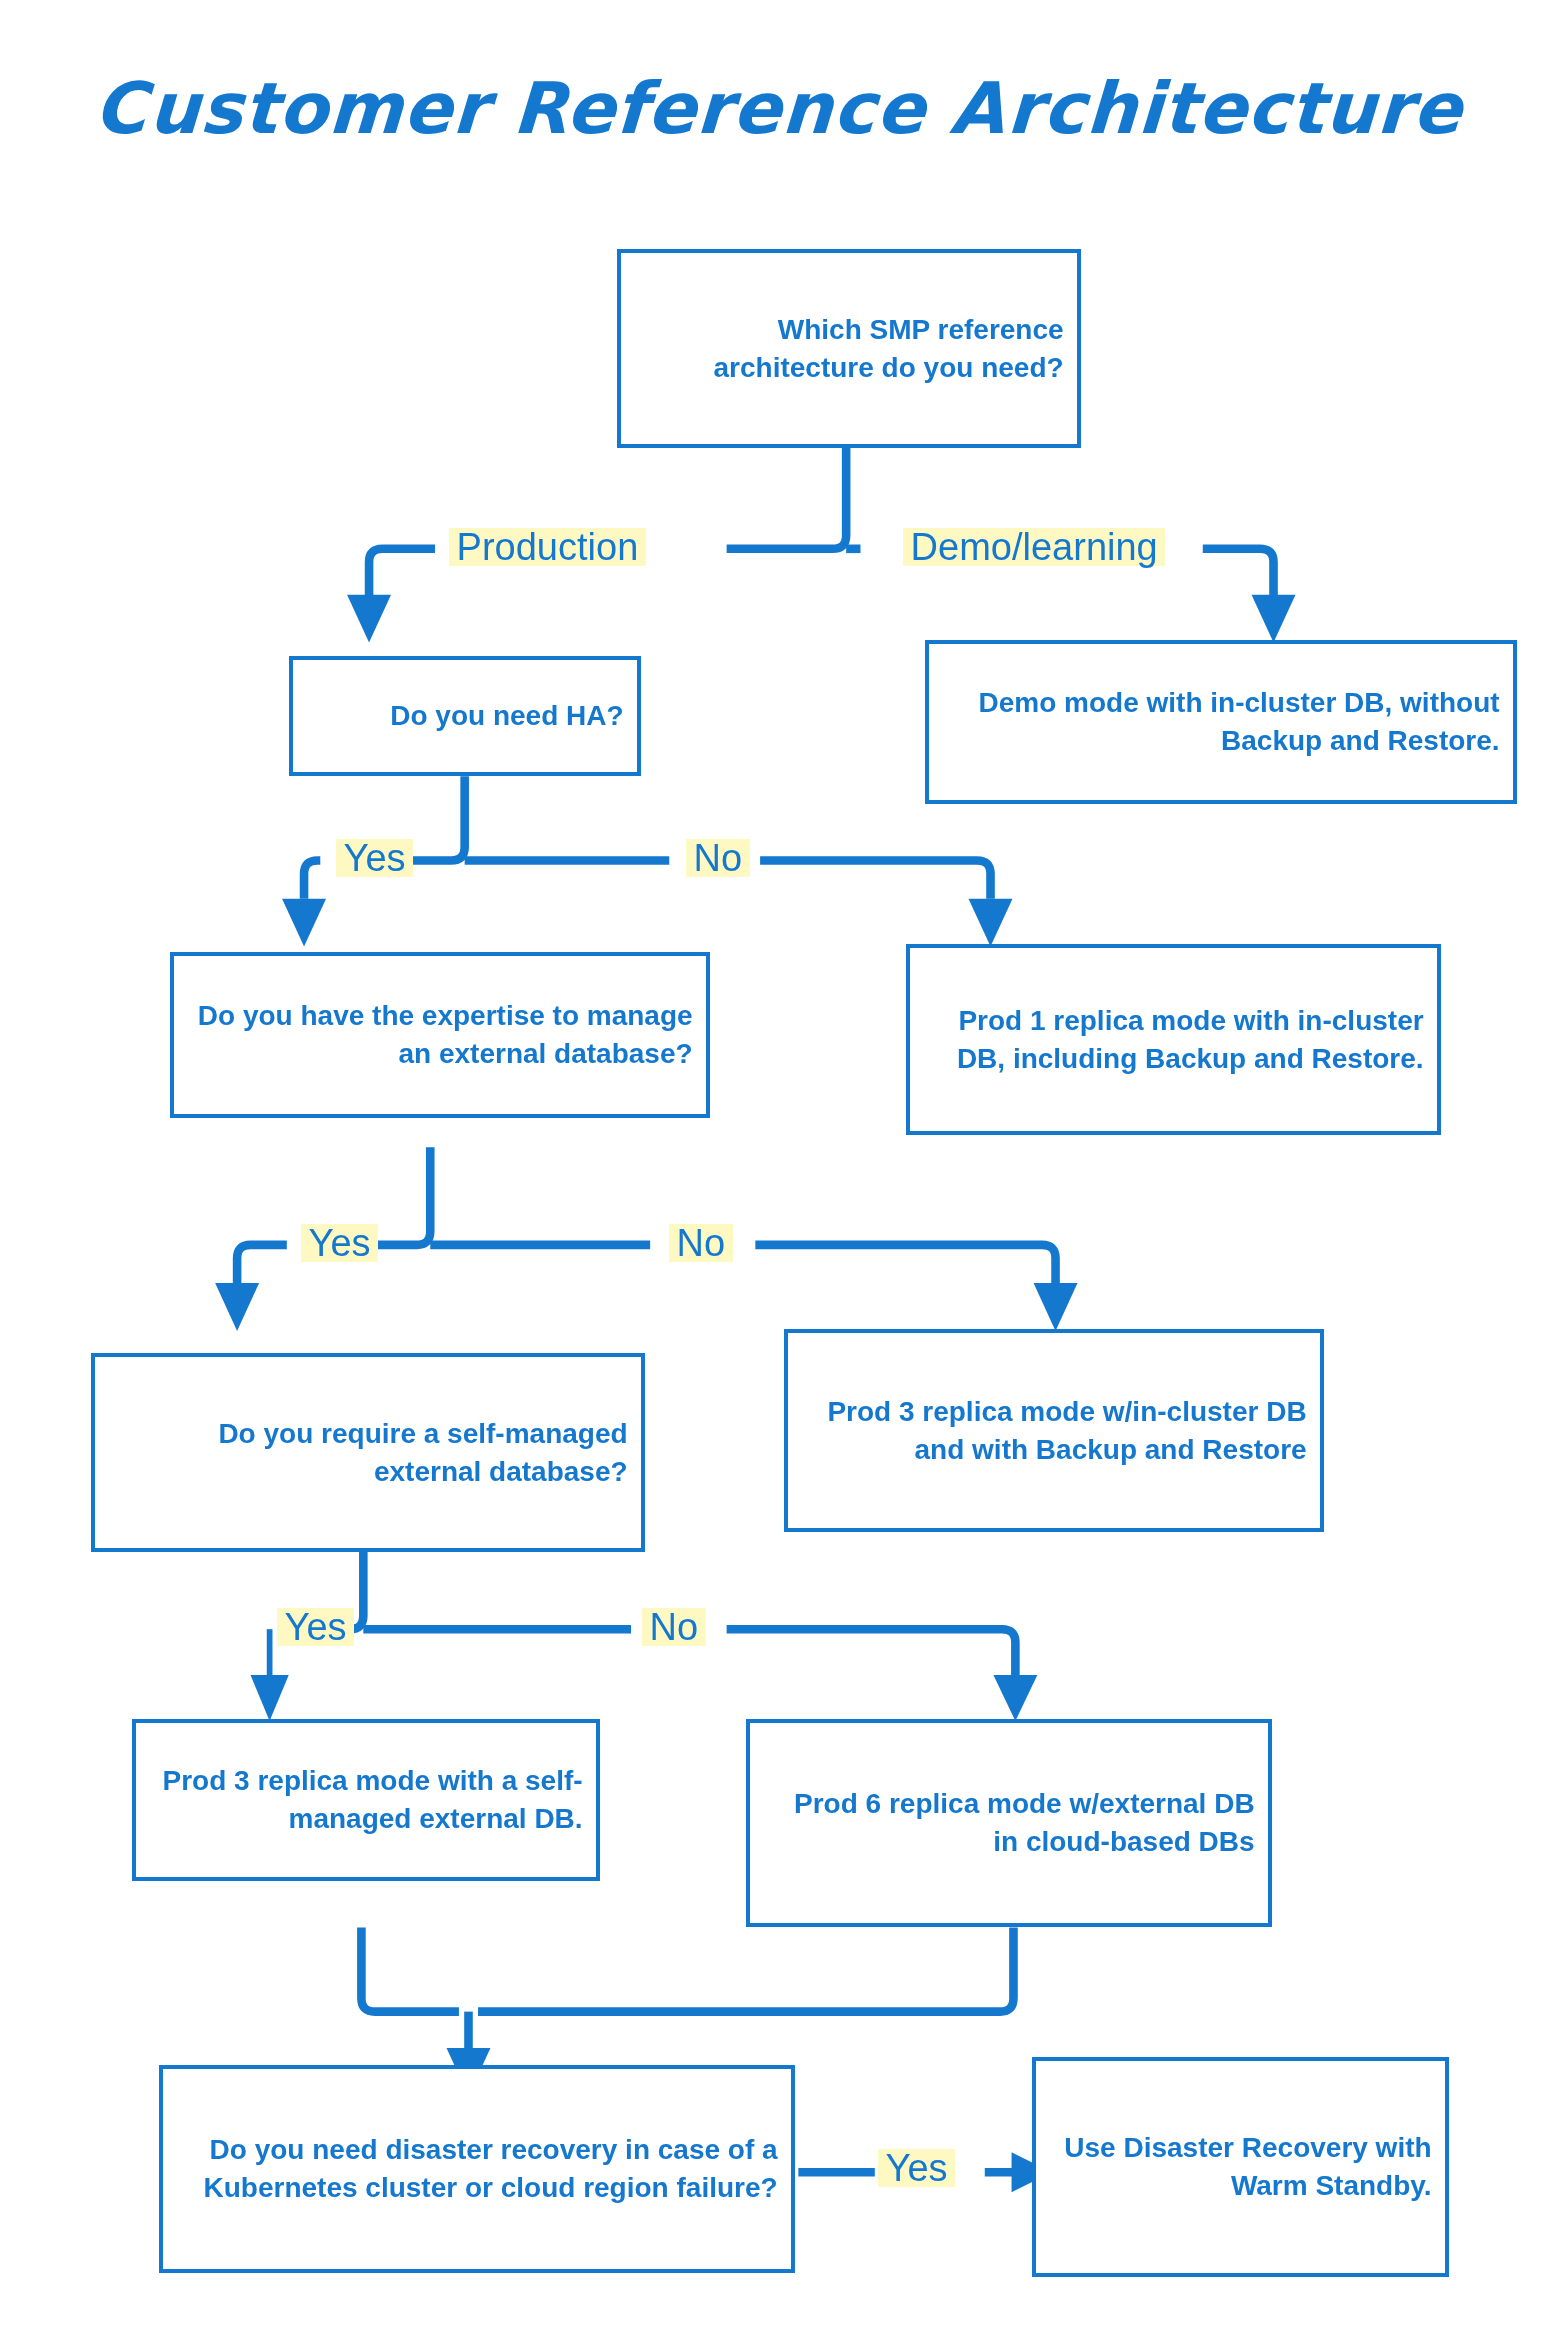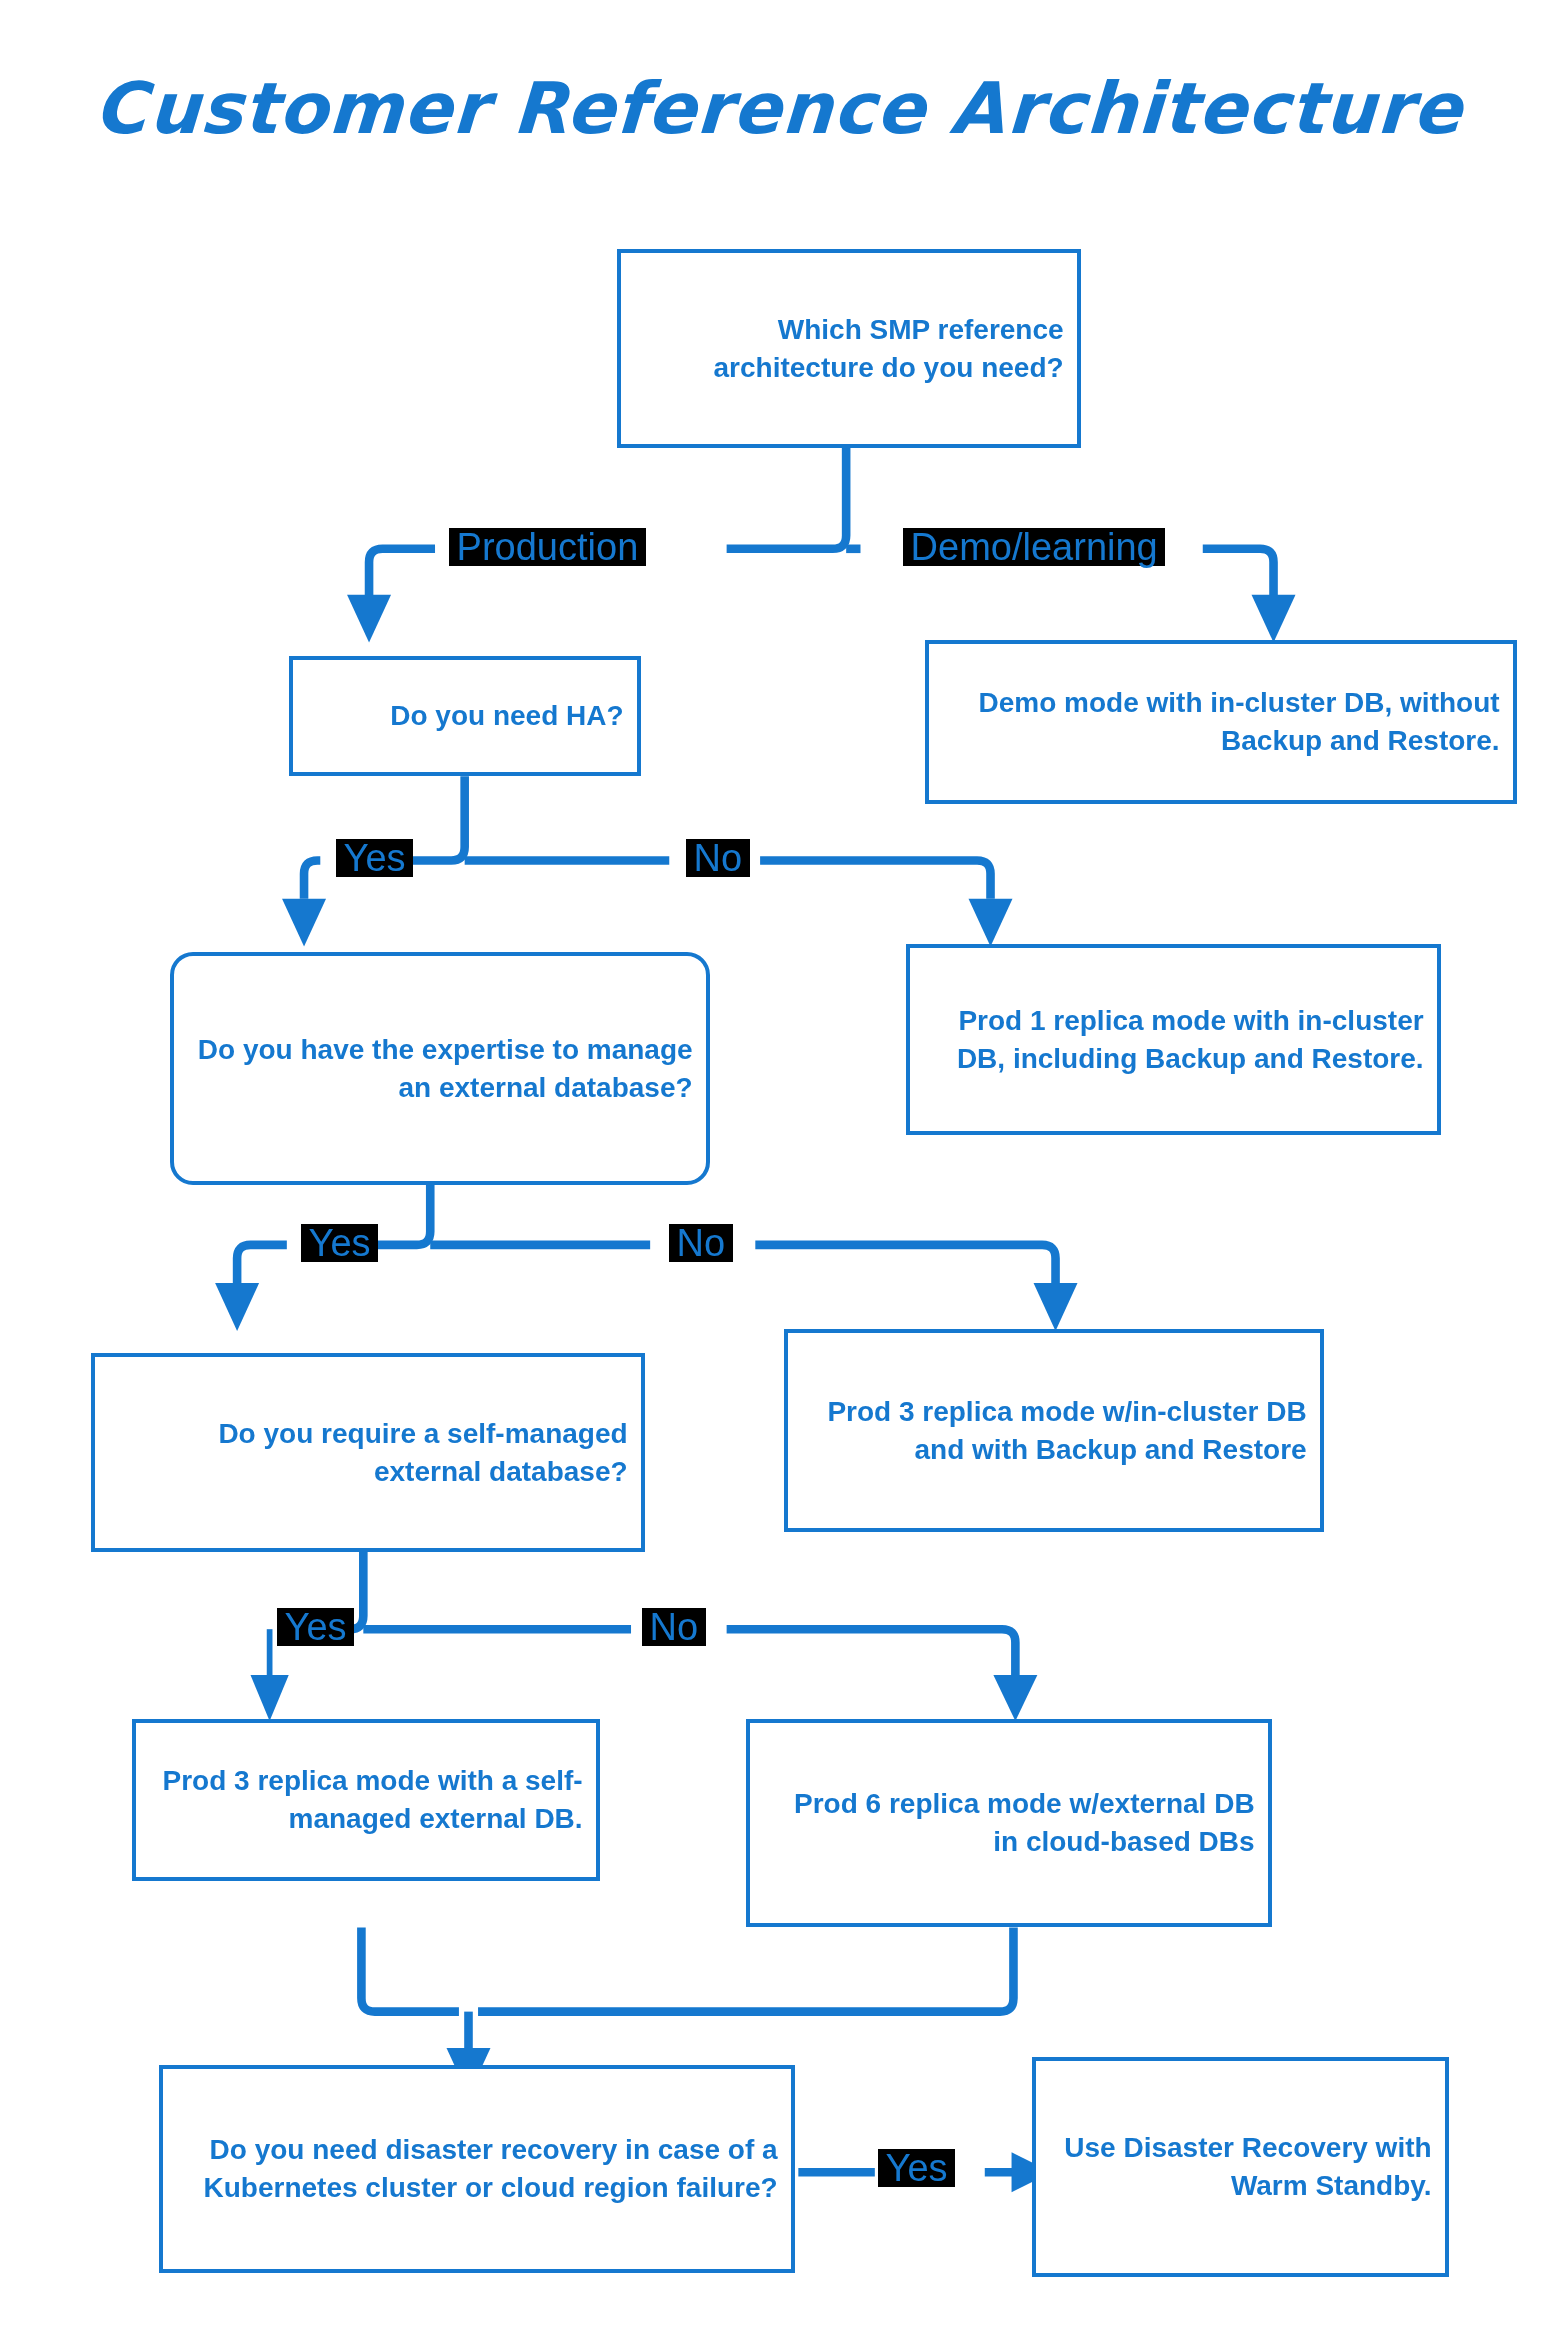--- a/index.html
+++ b/index.html
@@ -37,21 +37,21 @@
   .node span{display:block;width:100%;}
 
   
   .elabel{
     position:absolute;
     color:#1578CF;
     font-weight:normal;
     font-size:38px;
     line-height:1;
     white-space:nowrap;
-    background:#000000;
+    background:#fef9c3;
     padding:0 7.6px;
   }
 
   
   #wires{position:absolute;left:0;top:0;width:1568px;height:2330px;}
   #wires path{fill:none;stroke:#1578CF;stroke-width:9;stroke-linecap:butt;stroke-linejoin:round;}
   #wires path.thin{stroke-width:6;}
   #wires polygon{fill:#1578CF;}
 </style>
 </head>
@@ -118,21 +118,21 @@
   </div>
 
   <div class="node" style="left:289px;top:656px;width:352px;height:120px;">
     <span>Do you need HA?</span>
   </div>
 
   <div class="node" style="left:906px;top:944px;width:535px;height:191px;">
     <span>Prod 1 replica mode with in-cluster DB, including Backup and Restore.</span>
   </div>
 
-  <div class="node" style="left:170px;top:952px;width:540px;height:233px;border-radius:23px;">
+  <div class="node" style="left:170px;top:952px;width:540px;height:166px;">
     <span>Do you have the expertise to manage an external database?</span>
   </div>
 
   <div class="node" style="left:784px;top:1329px;width:540px;height:203px;">
     <span>Prod 3 replica mode w/in-cluster DB and with Backup and Restore</span>
   </div>
 
   <div class="node" style="left:91px;top:1329px;width:554px;height:199px;margin-top:24px;">
     <span>Do you require a self-managed external database?</span>
   </div>

